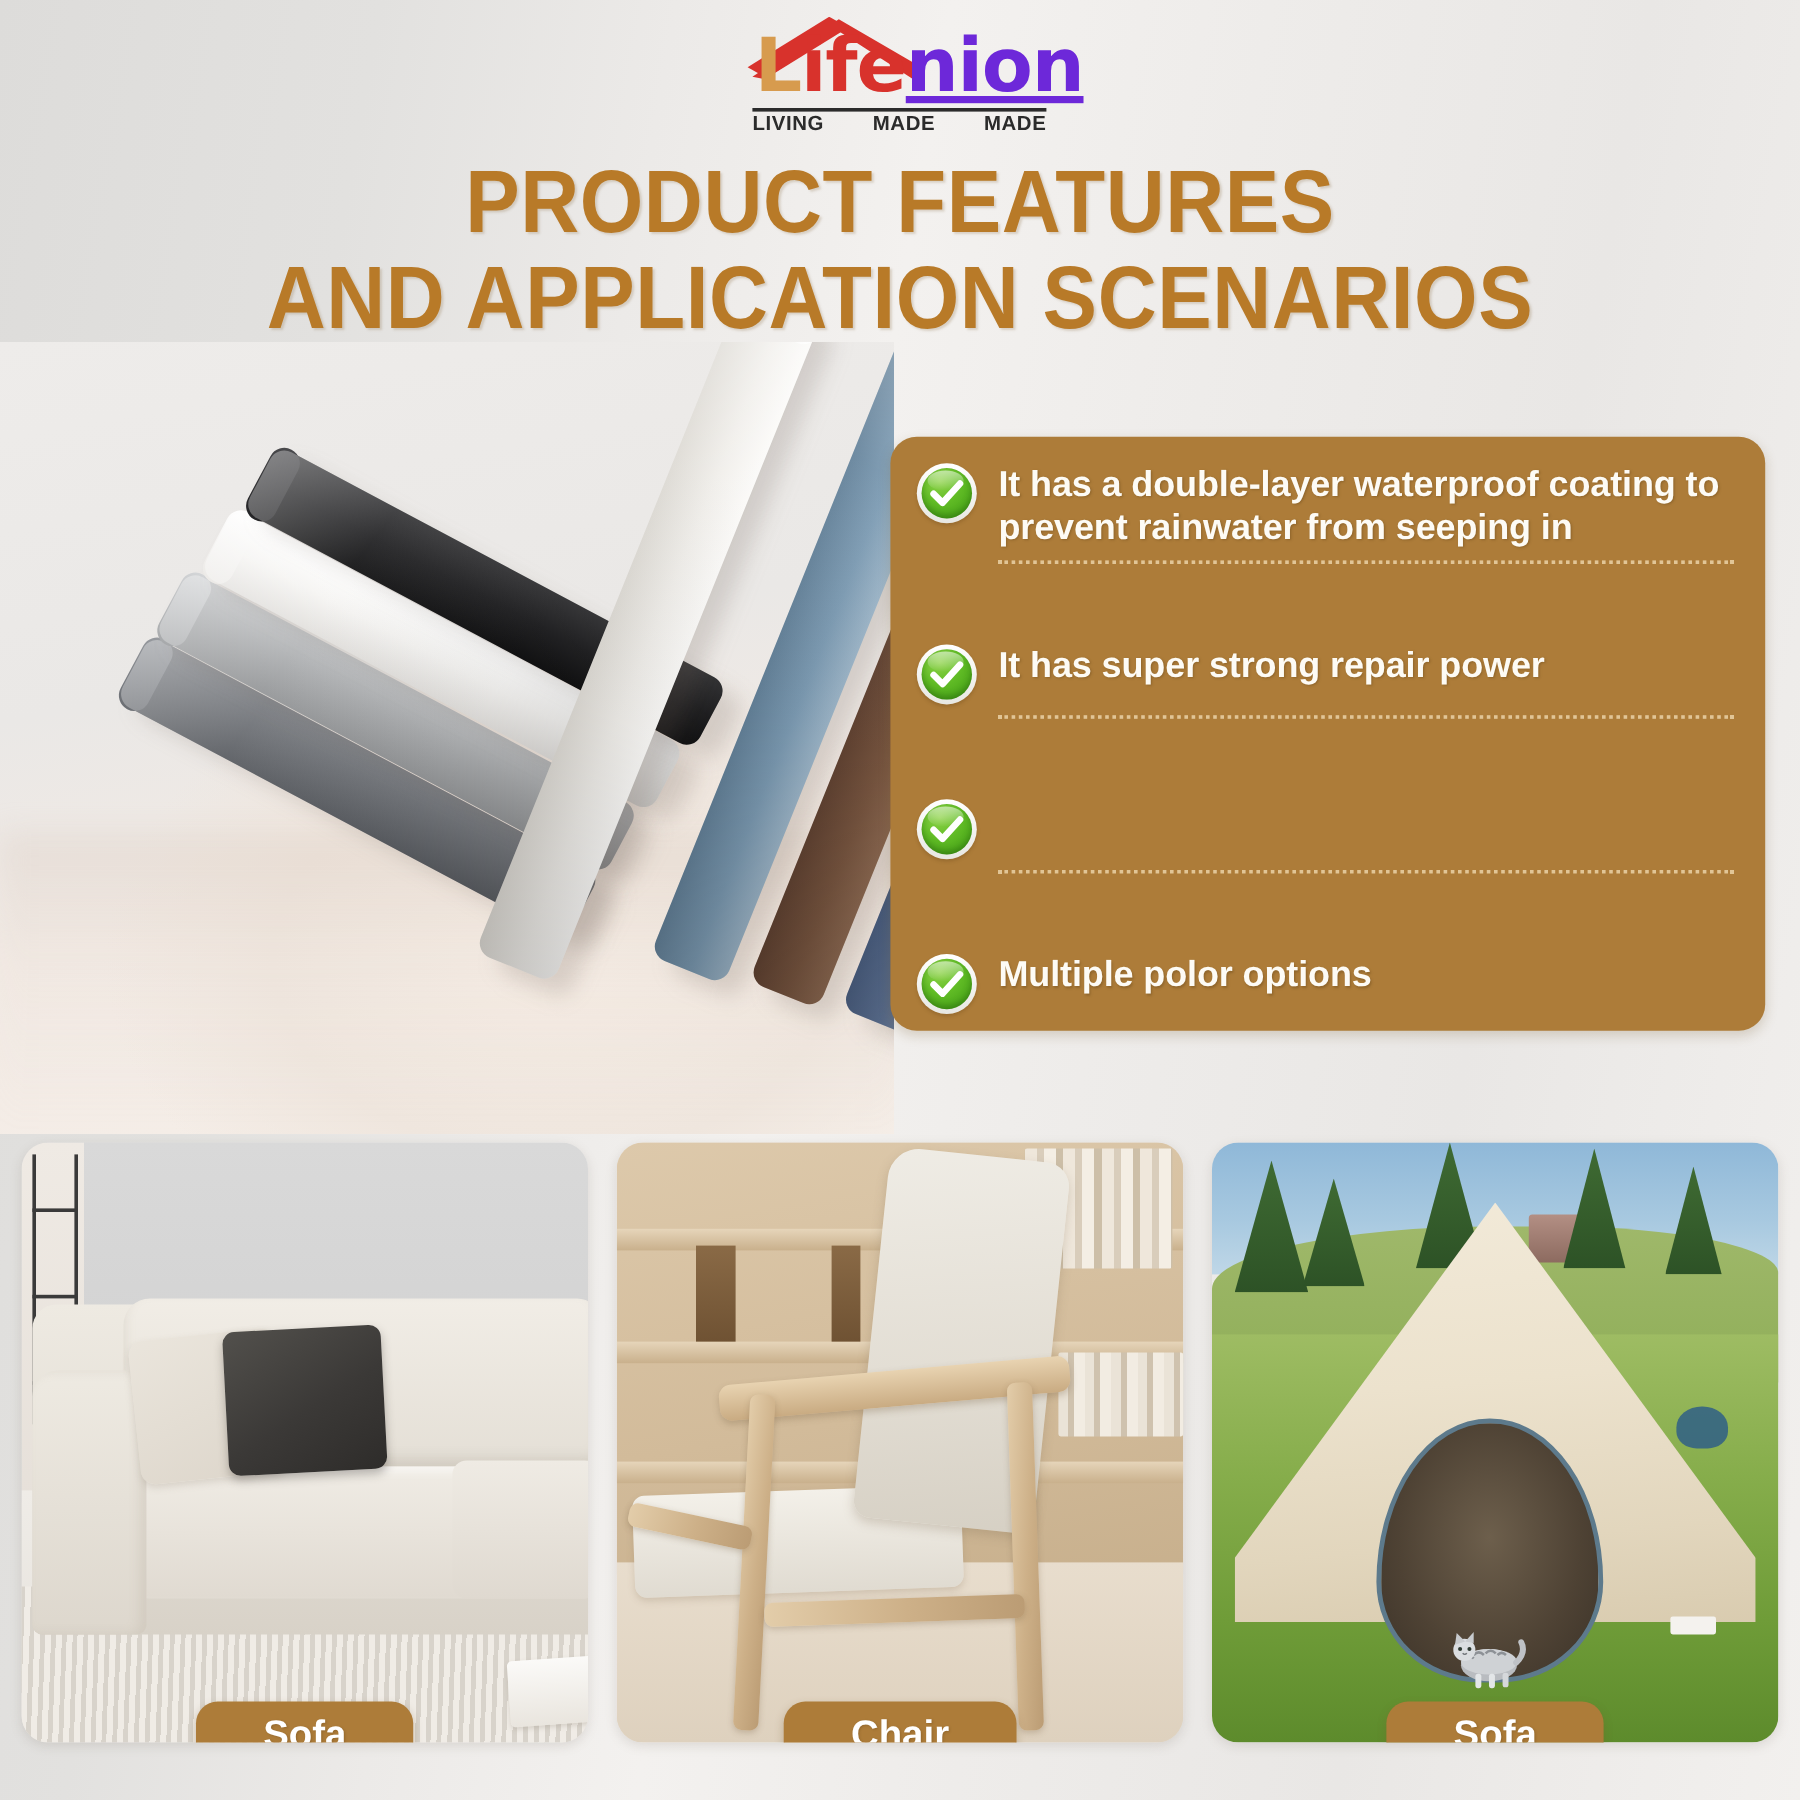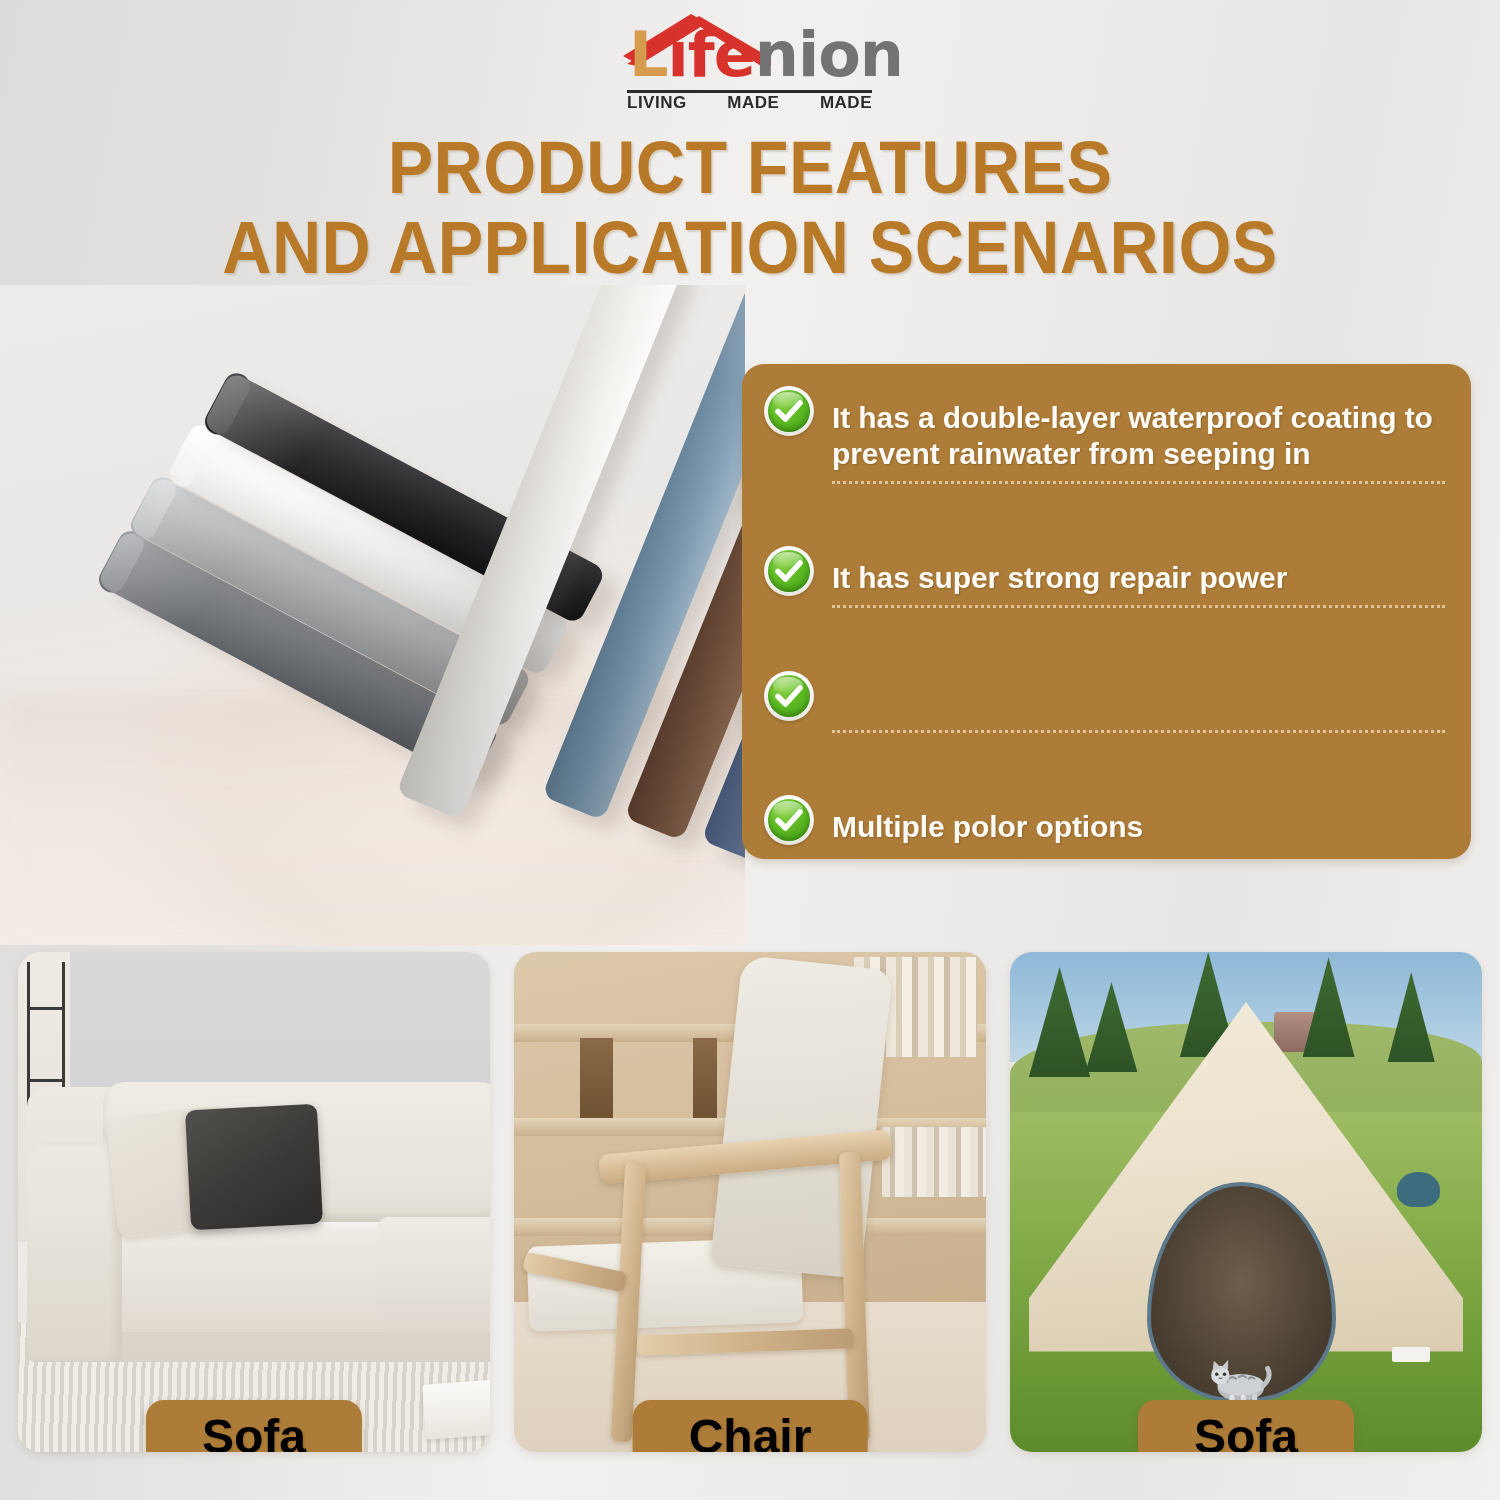--- a/index.html
+++ b/index.html
@@ -30,21 +30,21 @@
   .logo-roof svg{ display:block; }
 
   .logo-word{
     position:absolute; left:14px; top:18px;
     font-size:62px; font-weight:700; letter-spacing:-1px;
     font-family:"DejaVu Sans", sans-serif;
     line-height:1;
   }
   .lw-tan{ color:#d79b4e; }
   .lw-red{ color:#d8322c; }
-  .lw-gold{ color:#737373; }
+  .lw-gold{ color:#6d28d9;text-decoration:underline; }
 
   .logo-rule{
     position:absolute; left:12px; top:84px; width:245px; height:3px;
     background:#2b2b2b;
   }
   .logo-tagline{
     position:absolute; left:12px; top:87px; width:245px;
     display:flex; justify-content:space-between;
     font-size:17px; font-weight:700; letter-spacing:.5px;
     color:#2b2b2b;
@@ -137,42 +137,41 @@
 
   .feature-text{
     color:#fdfbf5;
     font-size:30px;
     line-height:1.2;
     font-weight:700;
     font-family:"Liberation Sans Narrow","Liberation Sans", sans-serif;
     letter-spacing:-0.1px;
     text-shadow:1px 1px 2px rgba(90,60,20,.35);
     padding-top:2px;
-    margin-top:14px;
   }
   .sep{
     height:0; border-top:3px dotted #e4c99c;
     margin:9px 0 4px 68px; opacity:.95;
   }
 
   
   .cards{
     position:absolute; left:18px; top:952px; width:1464px; height:500px;
     display:flex; gap:24px;
   }
   .card{
     position:relative; flex:1 1 0; border-radius:22px; overflow:hidden;
     box-shadow:0 3px 9px rgba(120,110,100,.18);
   }
   .card-scene{ position:absolute; inset:0; }
 
   .card-label{
     position:absolute; left:50%; bottom:-24px; transform:translateX(-50%);
-    background:#ad7c39; color:#000000;
-    font-size:48px; font-weight:700;
+    background:#ad7c39; color:#ffffff;
+    font-size:32px; font-weight:700;
     font-family:"Liberation Sans Narrow","Liberation Sans", sans-serif;
     padding:9px 56px 12px; border-radius:18px;
     box-shadow:0 3px 7px rgba(120,90,45,.28);
     white-space:nowrap;
     text-shadow:1px 1px 2px rgba(90,60,20,.3);
     z-index:5;
   }
 
   
   .sofa-wall{ position:absolute; left:0; top:0; right:0; height:60%;

